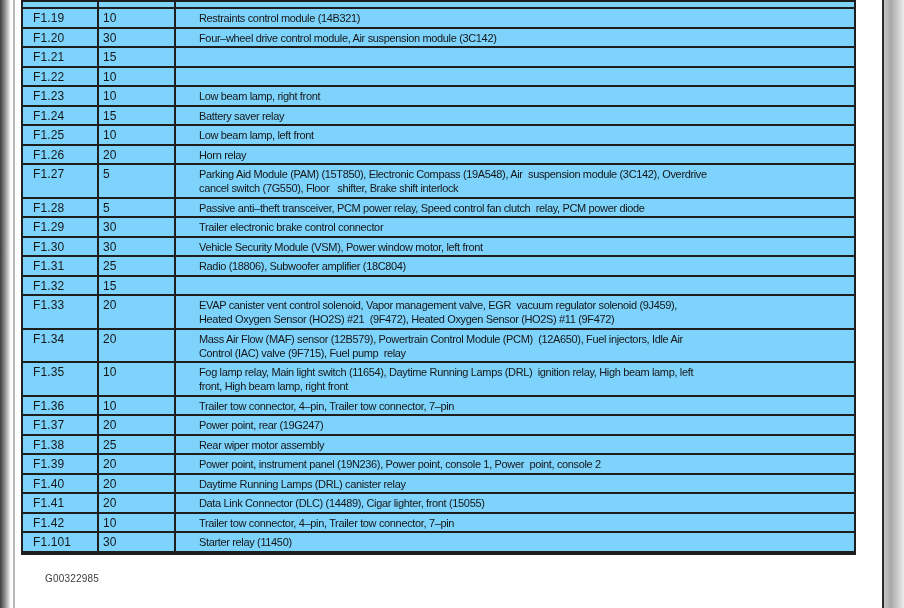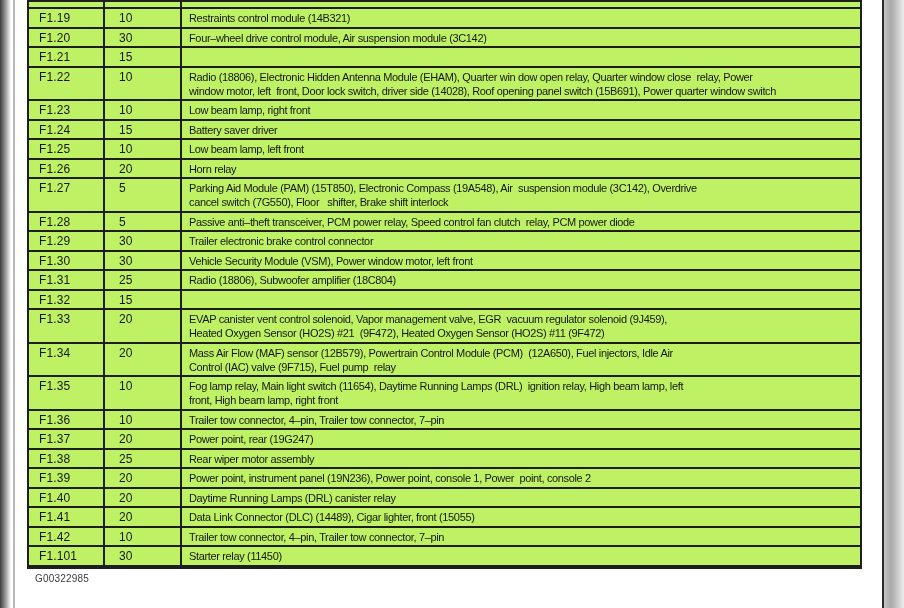--- a/index.html
+++ b/index.html
@@ -37,27 +37,27 @@
   }
   .edge-right {
     position: absolute;
     left: 884px; top: 0;
     width: 20px; height: 100%;
     background: linear-gradient(to right, #c3c3c3 0%, #a9a9a9 35%, #ececec 100%);
   }
   
   .fuse-table {
     position: absolute;
-    left: 27px; top: 0;
+    left: 21px; top: 0;
     width: 835px;
     border-left: 2px solid #1e1e1e;
     border-right: 2px solid #1e1e1e;
     border-bottom: 2px solid #1e1e1e;
     box-sizing: border-box;
-    background: #bef264;
+    background: #7dd3fc;
   }
   .row {
     display: grid;
     grid-template-columns: 76px 77px 1fr;
     border-bottom: 2px solid #1e1e1e;
     overflow: hidden;
   }
   .row.sliver {
     height: 5px;
     border-top: 2px solid #1e1e1e;
@@ -69,25 +69,25 @@
     box-sizing: border-box;
   }
   .cell.fuse {
     border-right: 2px solid #1e1e1e;
     padding-left: 10px;
     font-size: 12px;
     letter-spacing: 0.1px;
   }
   .cell.amps {
     border-right: 2px solid #1e1e1e;
-    padding-left: 14px;
+    padding-left: 4px;
     font-size: 12px;
   }
   .cell.desc {
-    padding-left: 7px;
+    padding-left: 23px;
     font-size: 11px;
     letter-spacing: -0.35px;
     white-space: pre;       
   }
   .row.sliver .cell { padding: 0; }
   .footer-code {
     position: absolute;
     left: 35px;
     font-size: 10px;
     letter-spacing: 0.2px;
@@ -122,34 +122,32 @@
   </div>
 
   <div class="row">
     <div class="cell fuse">F1.21</div>
     <div class="cell amps">15</div>
   </div>
 
   <div class="row">
     <div class="cell fuse">F1.22</div>
     <div class="cell amps">10</div>
-    <div class="cell desc">Radio (18806), Electronic Hidden Antenna Module (EHAM), Quarter win dow open relay, Quarter window close  relay, Power
-window motor, left  front, Door lock switch, driver side (14028), Roof opening panel switch (15B691), Power quarter window switch</div>
   </div>
 
   <div class="row">
     <div class="cell fuse">F1.23</div>
     <div class="cell amps">10</div>
     <div class="cell desc">Low beam lamp, right front</div>
   </div>
 
   <div class="row">
     <div class="cell fuse">F1.24</div>
     <div class="cell amps">15</div>
-    <div class="cell desc">Battery saver driver</div>
+    <div class="cell desc">Battery saver relay</div>
   </div>
 
   <div class="row">
     <div class="cell fuse">F1.25</div>
     <div class="cell amps">10</div>
     <div class="cell desc">Low beam lamp, left front</div>
   </div>
 
   <div class="row">
     <div class="cell fuse">F1.26</div>
@@ -256,18 +254,18 @@
     <div class="cell desc">Trailer tow connector, 4–pin, Trailer tow connector, 7–pin</div>
   </div>
 
   <div class="row">
     <div class="cell fuse">F1.101</div>
     <div class="cell amps">30</div>
     <div class="cell desc">Starter relay (11450)</div>
   </div>
 </div>
 
-  <div class="footer-code" id="footer-code" style="top: 573px;">G00322985</div>
+  <div class="footer-code" id="footer-code" style="top: 573px; margin-left: 10px;">G00322985</div>
 
   <div class="page-line-right"></div>
   <div class="edge-right"></div>
 
 </div>
 
 </body></html>

